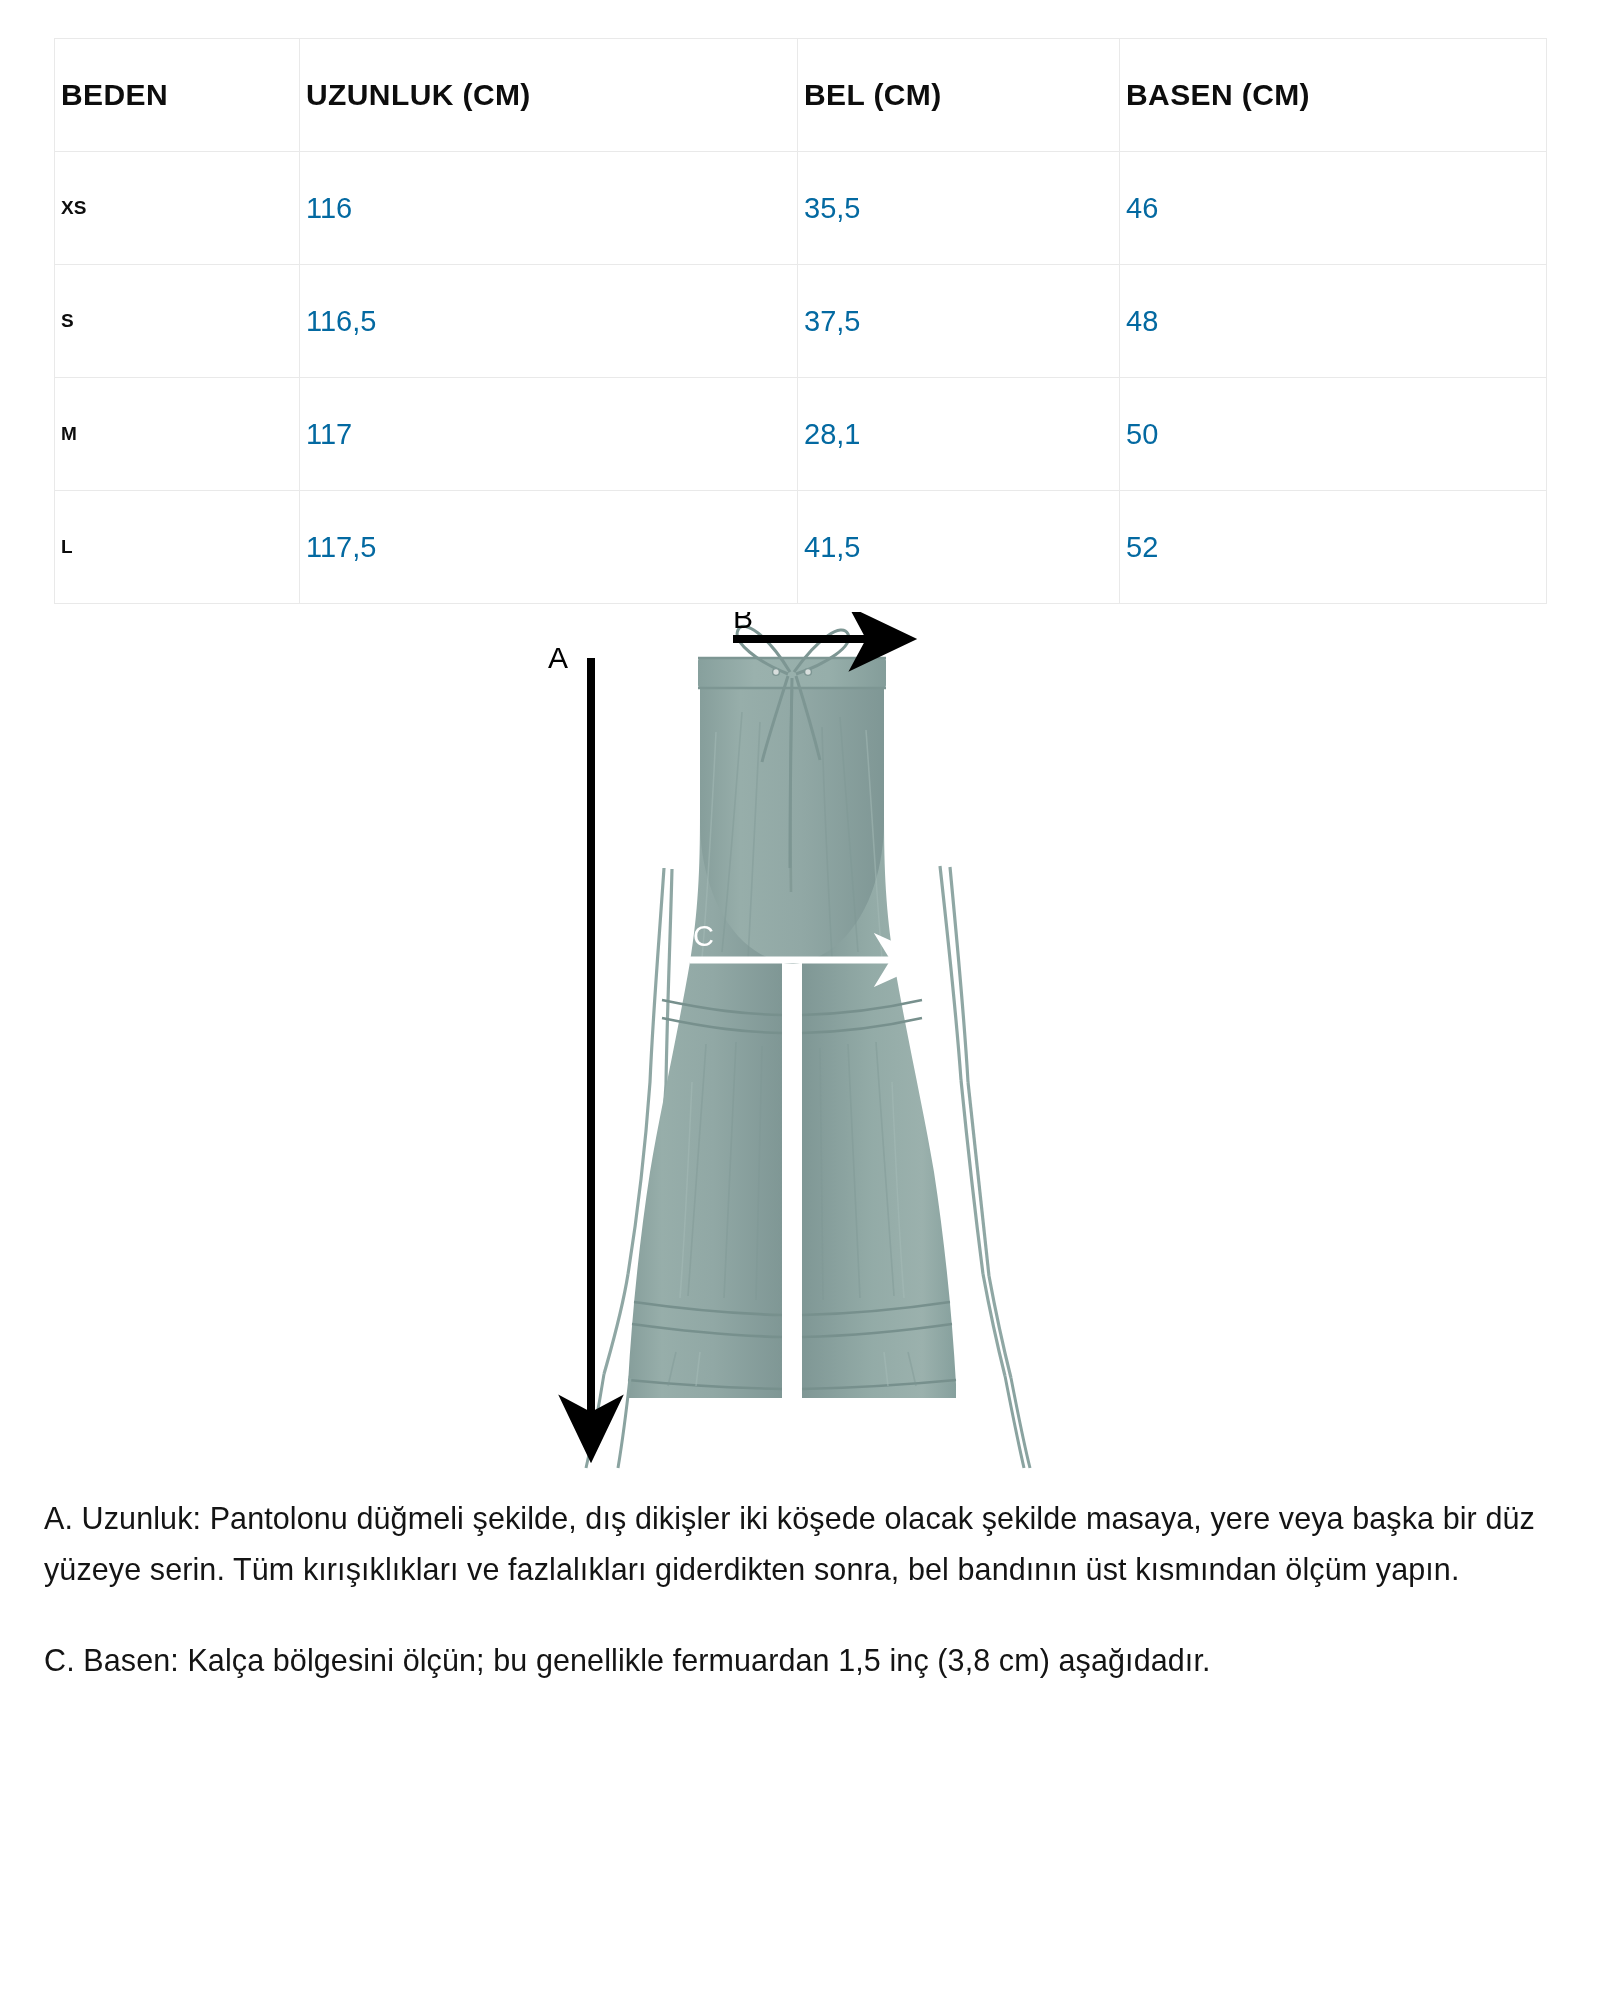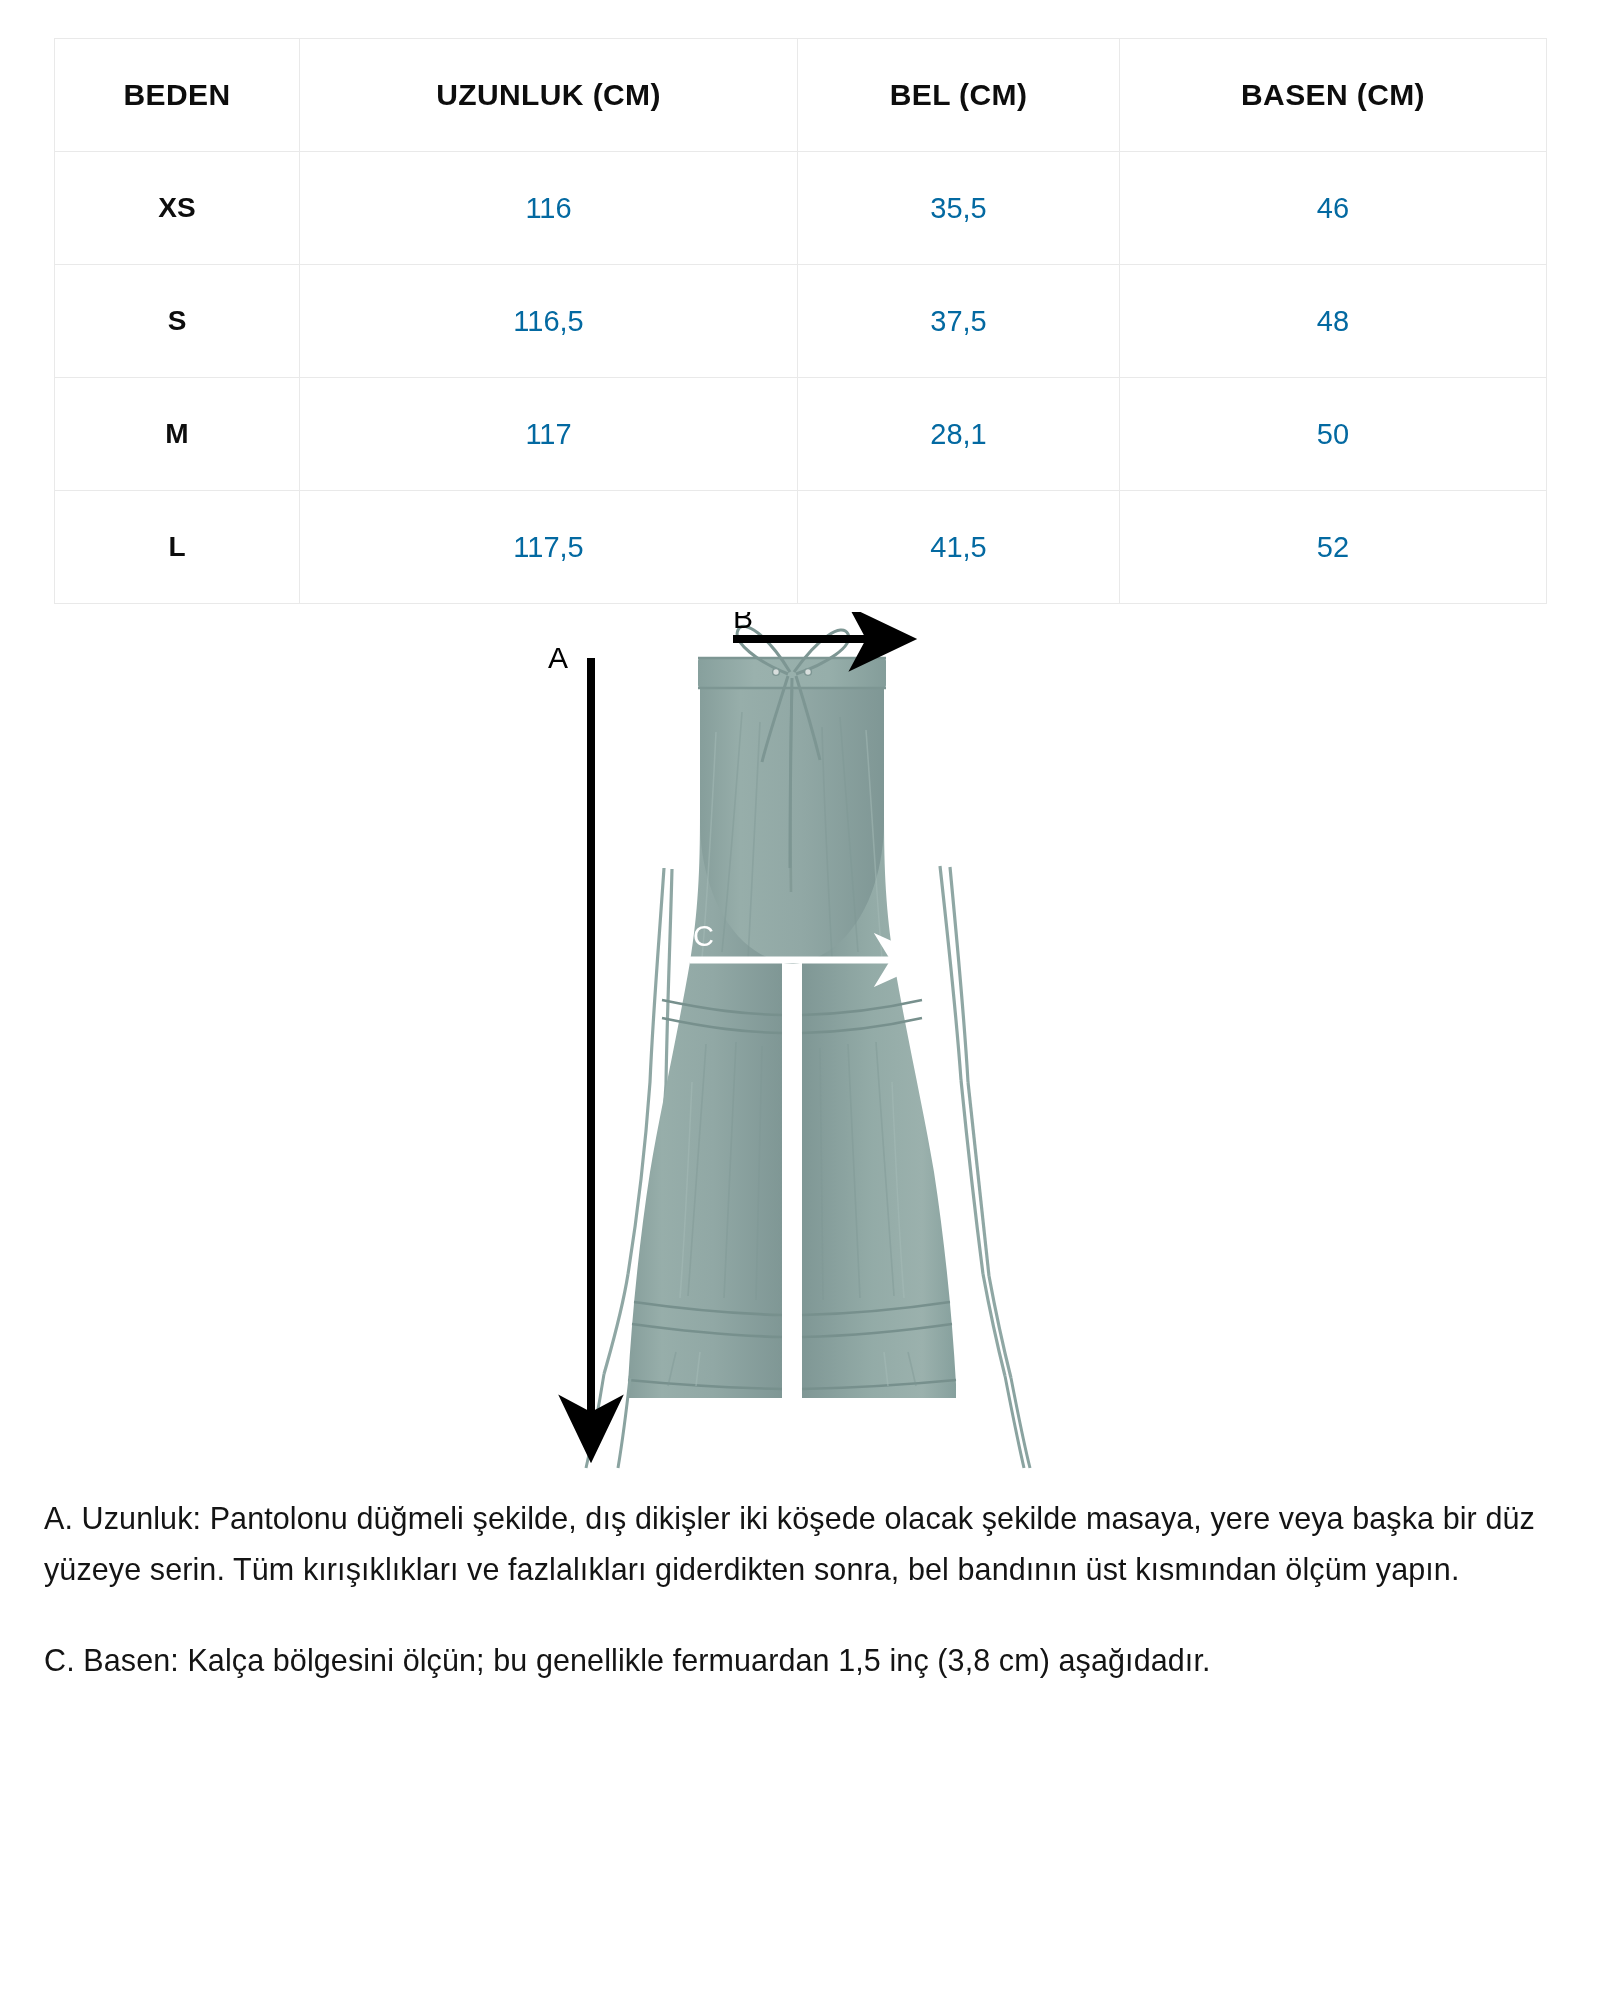--- a/index.html
+++ b/index.html
@@ -25,33 +25,33 @@
     width: 1492px;
   }
   table.size-table {
     width: 100%;
     border-collapse: collapse;
     table-layout: fixed;
   }
   table.size-table th,
   table.size-table td {
     border: 1px solid #e9e9e9;
-    text-align: center;
+    text-align: left;
     vertical-align: middle;
     height: 113px;
     padding: 0 6px;
   }
   table.size-table th {
     font-size: 30px;
     font-weight: bold;
     letter-spacing: 0.4px;
     color: #0d0d0d;
   }
   table.size-table td.size-cell {
-    font-size: 28px;
+    font-size: 19px;
     font-weight: bold;
     color: #0d0d0d;
   }
   table.size-table td.val-cell {
     font-size: 29px;
     font-weight: normal;
     color: #0369a1;
   }
   .col-beden   { width: 245px; }
   .col-uzunluk { width: 498px; }

